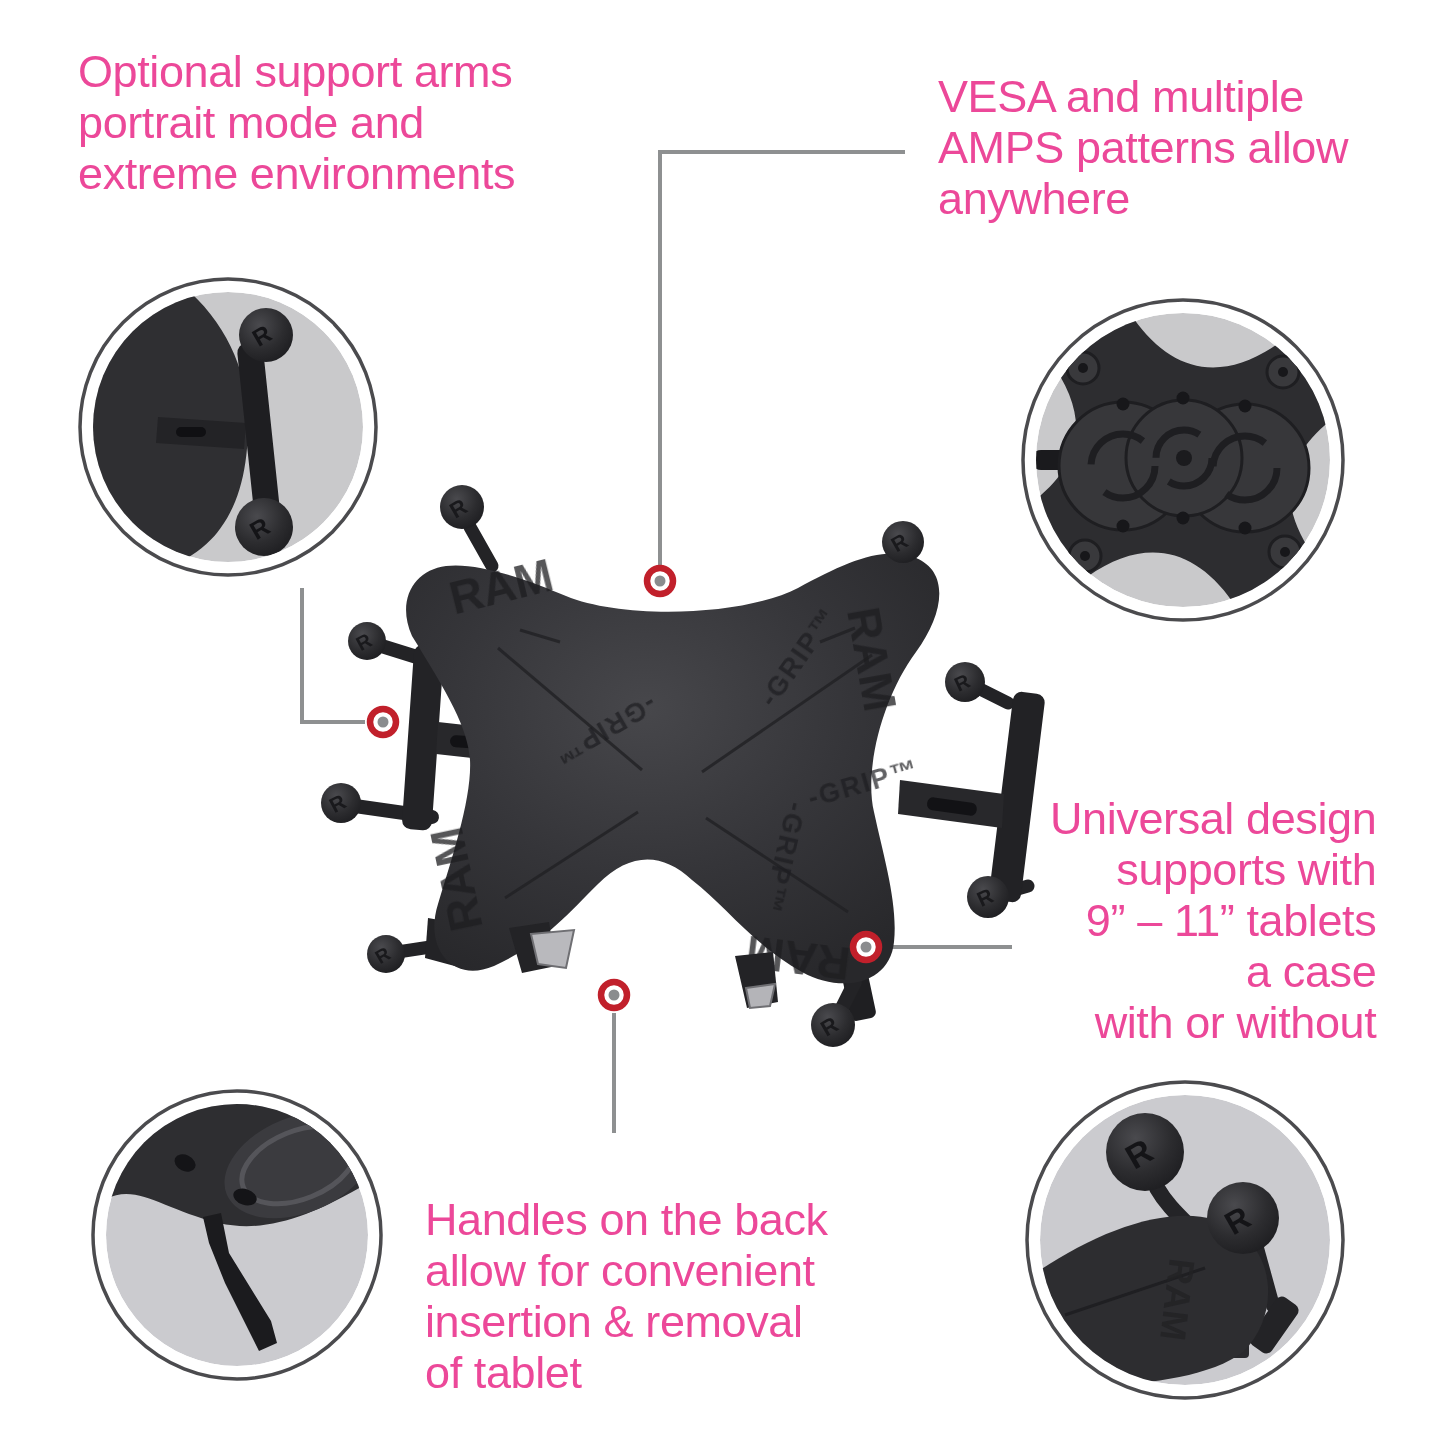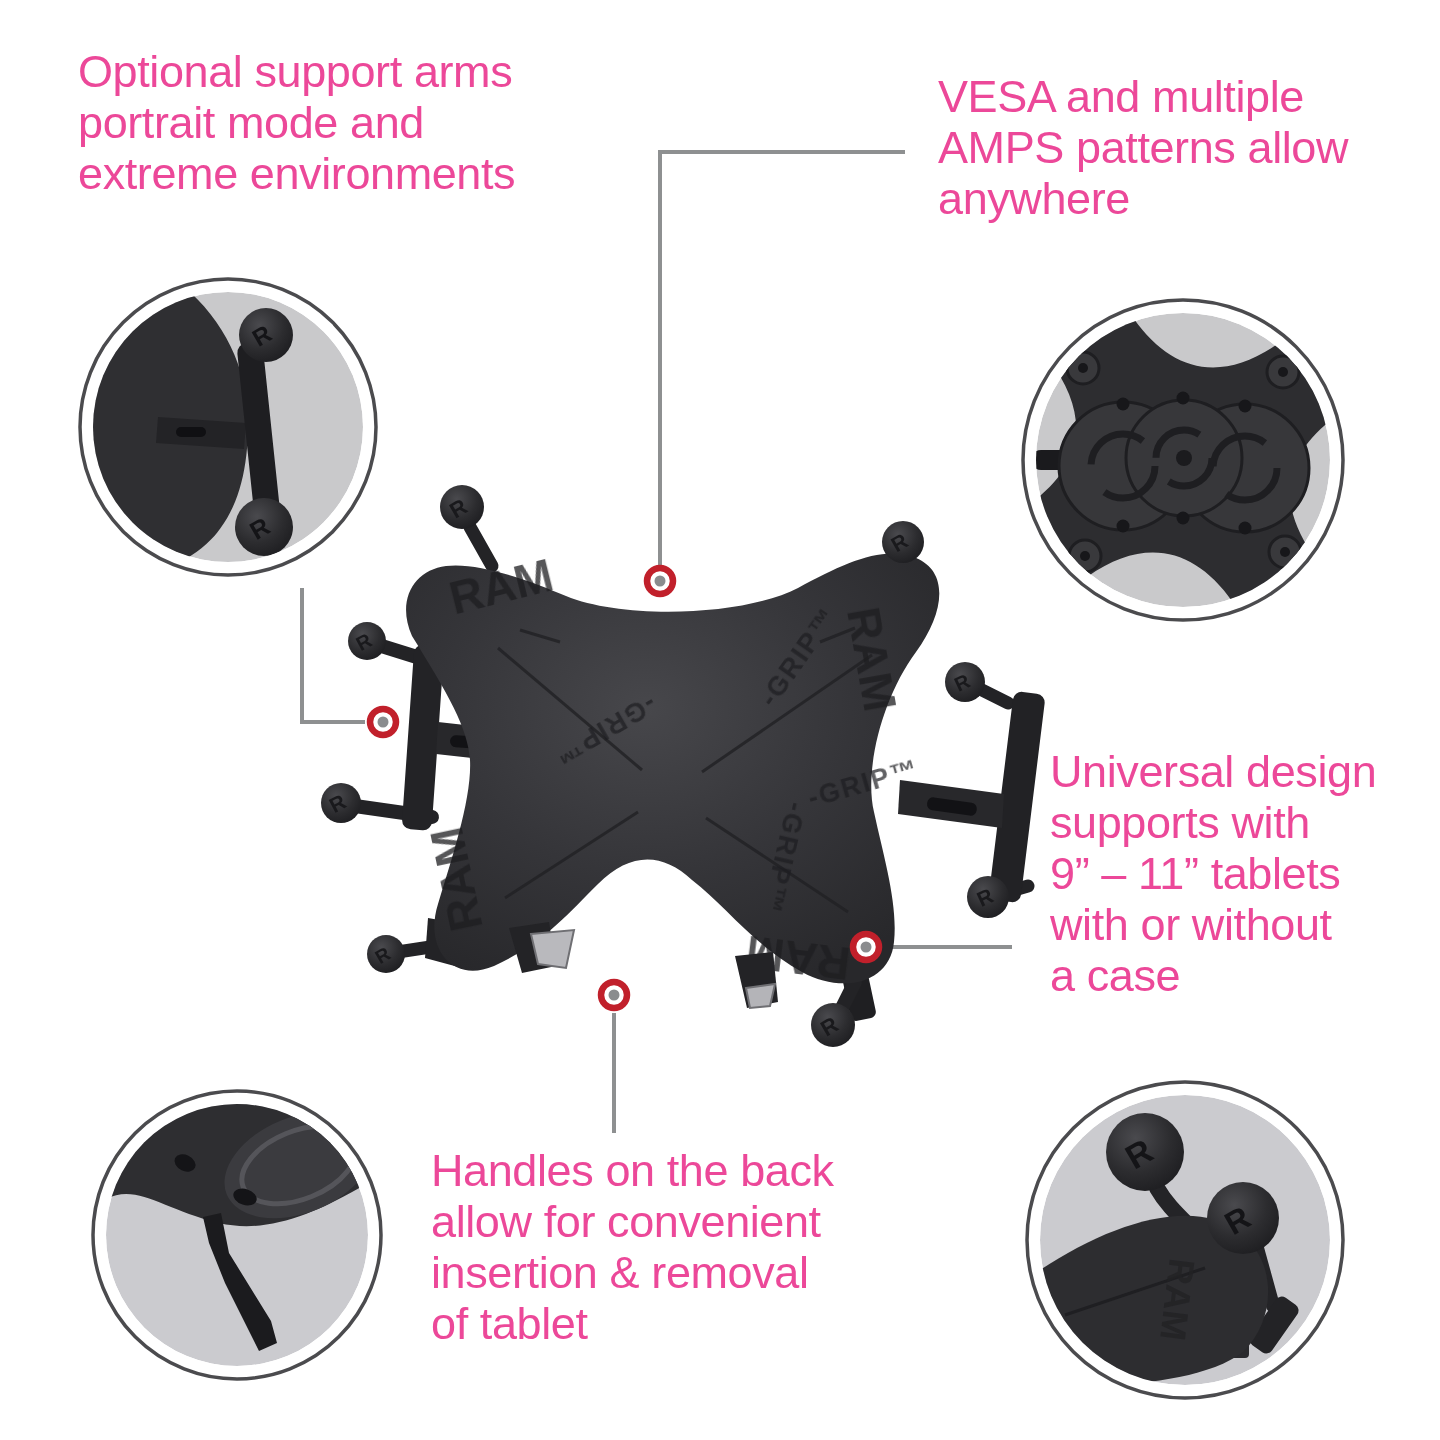--- a/index.html
+++ b/index.html
@@ -256,28 +256,28 @@
     <div>portrait mode and</div>
     <div>extreme environments</div>
   </div>
 
   <div class="callout" style="left:938px;top:71px;">
     <div>VESA and multiple</div>
     <div>AMPS patterns allow</div>
     <div>anywhere</div>
   </div>
 
-  <div class="callout" style="left:1050px;top:746px;">
+  <div class="callout" style="left:1050px;top:793px;text-align:right;">
     <div>Universal design</div>
     <div>supports with</div>
     <div>9” – 11” tablets</div>
+    <div>a case</div>
     <div>with or without</div>
-    <div>a case</div>
-  </div>
-
-  <div class="callout" style="left:425px;top:1145px;margin-left:6px;">
+  </div>
+
+  <div class="callout" style="left:425px;top:1194px;">
     <div>Handles on the back</div>
     <div>allow for convenient</div>
     <div>insertion &amp; removal</div>
     <div>of tablet</div>
   </div>
 
 </div>
 
 </body></html>

